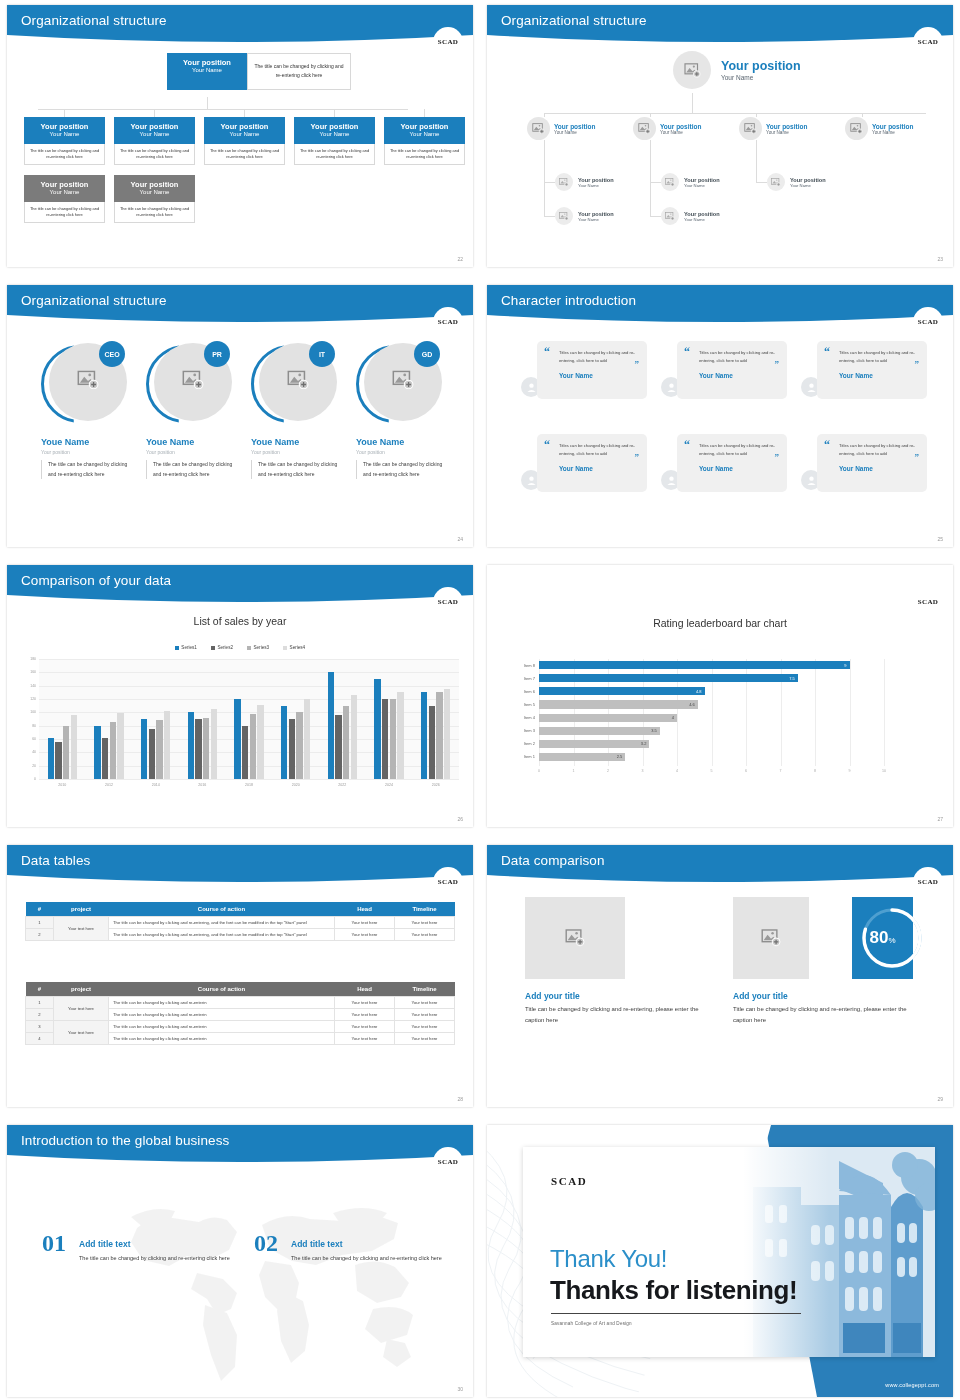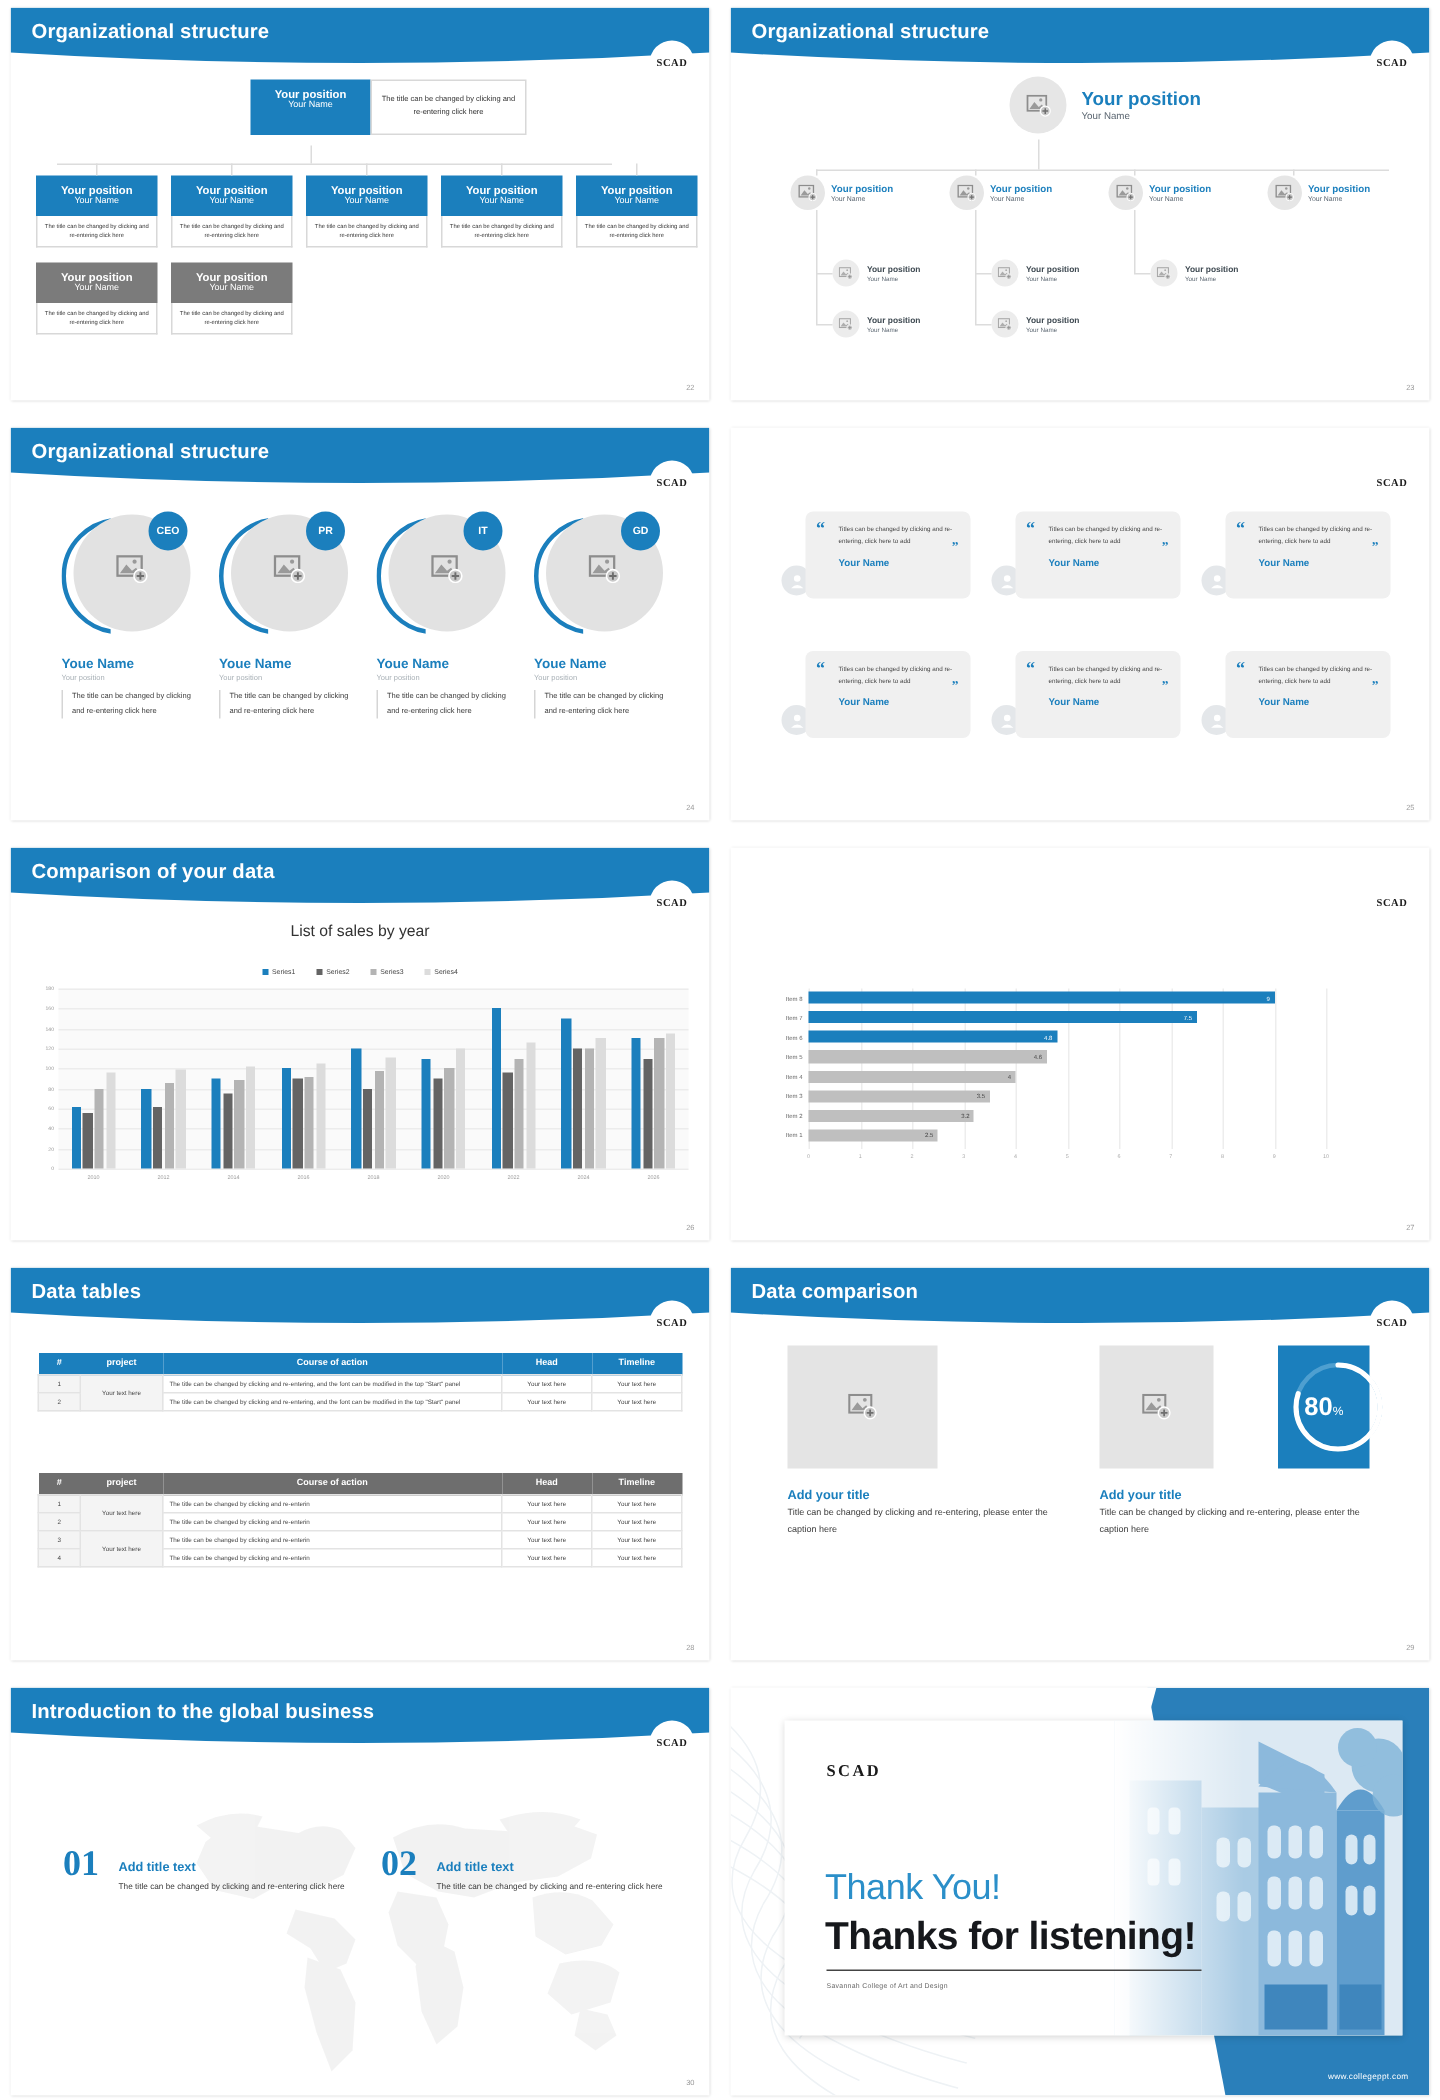--- a/index.html
+++ b/index.html
@@ -13,21 +13,21 @@
   .slide {
     position:absolute; width:466px; height:262px;
     background:#fff; overflow:hidden;
     box-shadow:0 0 2px rgba(0,0,0,0.22);
   }
   
   .hdr { position:absolute; left:0; top:0; width:100%; height:40px; }
   .hdr svg { position:absolute; left:0; top:0; width:100%; height:40px; display:block;}
   .hdr .ttl {
     position:absolute; left:14px; top:8px;
-    color:#fff; font-size:13.5px; font-weight:bold; letter-spacing:.1px;
+    color:#fff; font-size:13.5px; font-weight:normal; letter-spacing:.1px;
     z-index:3;
   }
   .badge {
     position:absolute; right:10px; top:22px; width:30px; height:30px;
     border-radius:50%; background:#fff; z-index:4;
     display:flex; align-items:center; justify-content:center;
     font-family:"Liberation Serif", serif; font-size:7px; font-weight:bold;
     color:#1a1a1a; letter-spacing:.4px;
   }
   .pgnum { position:absolute; right:10px; bottom:5px; font-size:5px; color:#9a9a9a; }
@@ -499,20 +499,26 @@
       <div class="rn">Youe Name</div>
       <div class="rp">Your position</div>
       <div class="rdesc">The title can be changed by clicking and re-entering click here</div>
     </div>
   </div>
       </div>
     <div class="pgnum">24</div>
   </div>
 
   <div class="slide" style="left:487px; top:285px;">
+    <div class="hdr">
+      <svg viewBox="0 0 466 40" preserveAspectRatio="none">
+          <path d="M0,0 H466 V30 Q233,44 0,30 Z" fill="#1b7fbd"></path>
+        </svg>
+      <div class="ttl">Character introduction</div>
+    </div>
     <div class="badge">SCAD</div>
     <div id="s25-cards">
         <div class="qav" style="left:34px;top:92px;">
       <svg width="11" height="11" viewBox="0 0 12 12">
             <circle cx="6" cy="4" r="2.4" fill="#fff"></circle>
             <path d="M1.5 11 q4.5-4.5 9 0 z" fill="#fff"></path>
           </svg>
     </div>
     <div class="qcard" style="left:50px;top:56px;width:110px;height:58px;">
       <span class="qmark" style="left:7px;top:4px;font-size:12px;">“</span>
@@ -665,20 +671,21 @@
         <div class="bar" style="left:421.71666666666664px;top:140.66666666666666px;width:6.2px;height:73.33333333333334px;background:#646464;"></div>
         <div class="bar" style="left:429.41666666666663px;top:127.33333333333333px;width:6.2px;height:86.66666666666667px;background:#b4b4b4;"></div>
         <div class="bar" style="left:437.1166666666667px;top:124px;width:6.2px;height:90px;background:#dcdcdc;"></div>
         <div class="xtick" style="left:405.3333333333333px;top:218px;width:46.666666666666664px;">2026</div>
       </div>
     <div class="pgnum">26</div>
   </div>
 
   <div class="slide" style="left:487px; top:565px;">
     <div class="badge">SCAD</div>
+    <div class="chart-title" style="top:52px;">Rating leaderboard bar chart</div>
     <div id="s27-plot">
         <div class="vgl" style="left:52px;top:94px;height:107px;background:#ededed;"></div>
         <div class="xtick" style="left:44px;top:204px;width:16px;color:#aaa;">0</div>
         <div class="vgl" style="left:86.5px;top:94px;height:107px;background:#ededed;"></div>
         <div class="xtick" style="left:78.5px;top:204px;width:16px;color:#aaa;">1</div>
         <div class="vgl" style="left:121px;top:94px;height:107px;background:#ededed;"></div>
         <div class="xtick" style="left:113px;top:204px;width:16px;color:#aaa;">2</div>
         <div class="vgl" style="left:155.5px;top:94px;height:107px;background:#ededed;"></div>
         <div class="xtick" style="left:147.5px;top:204px;width:16px;color:#aaa;">3</div>
         <div class="vgl" style="left:190px;top:94px;height:107px;background:#ededed;"></div>

